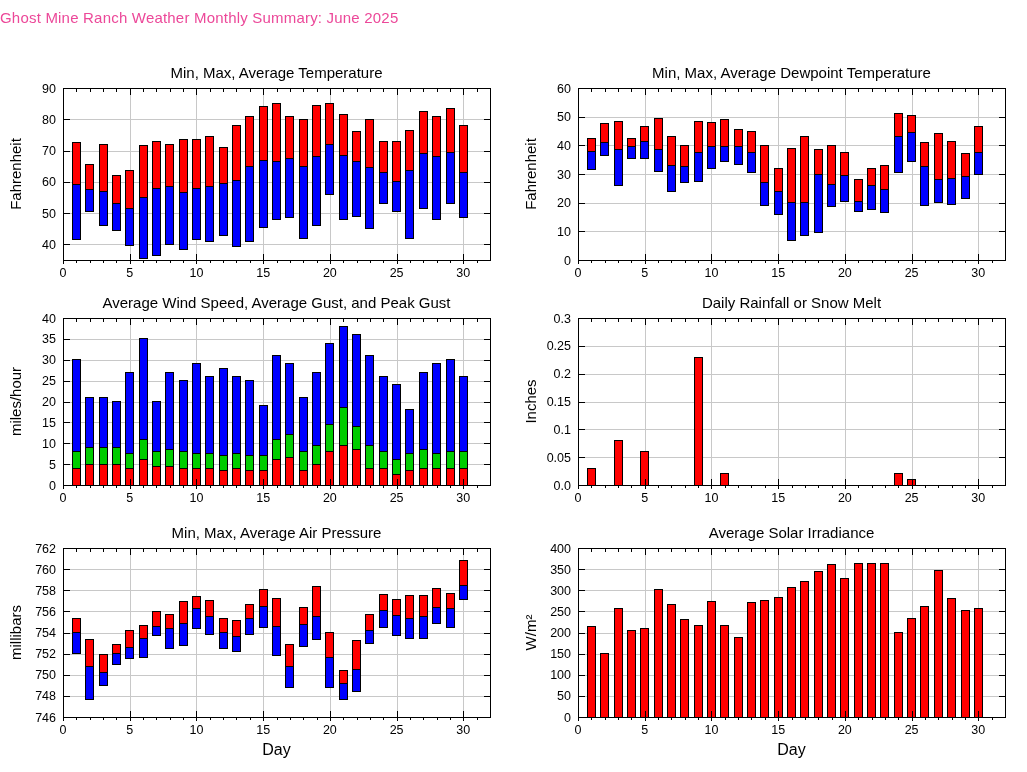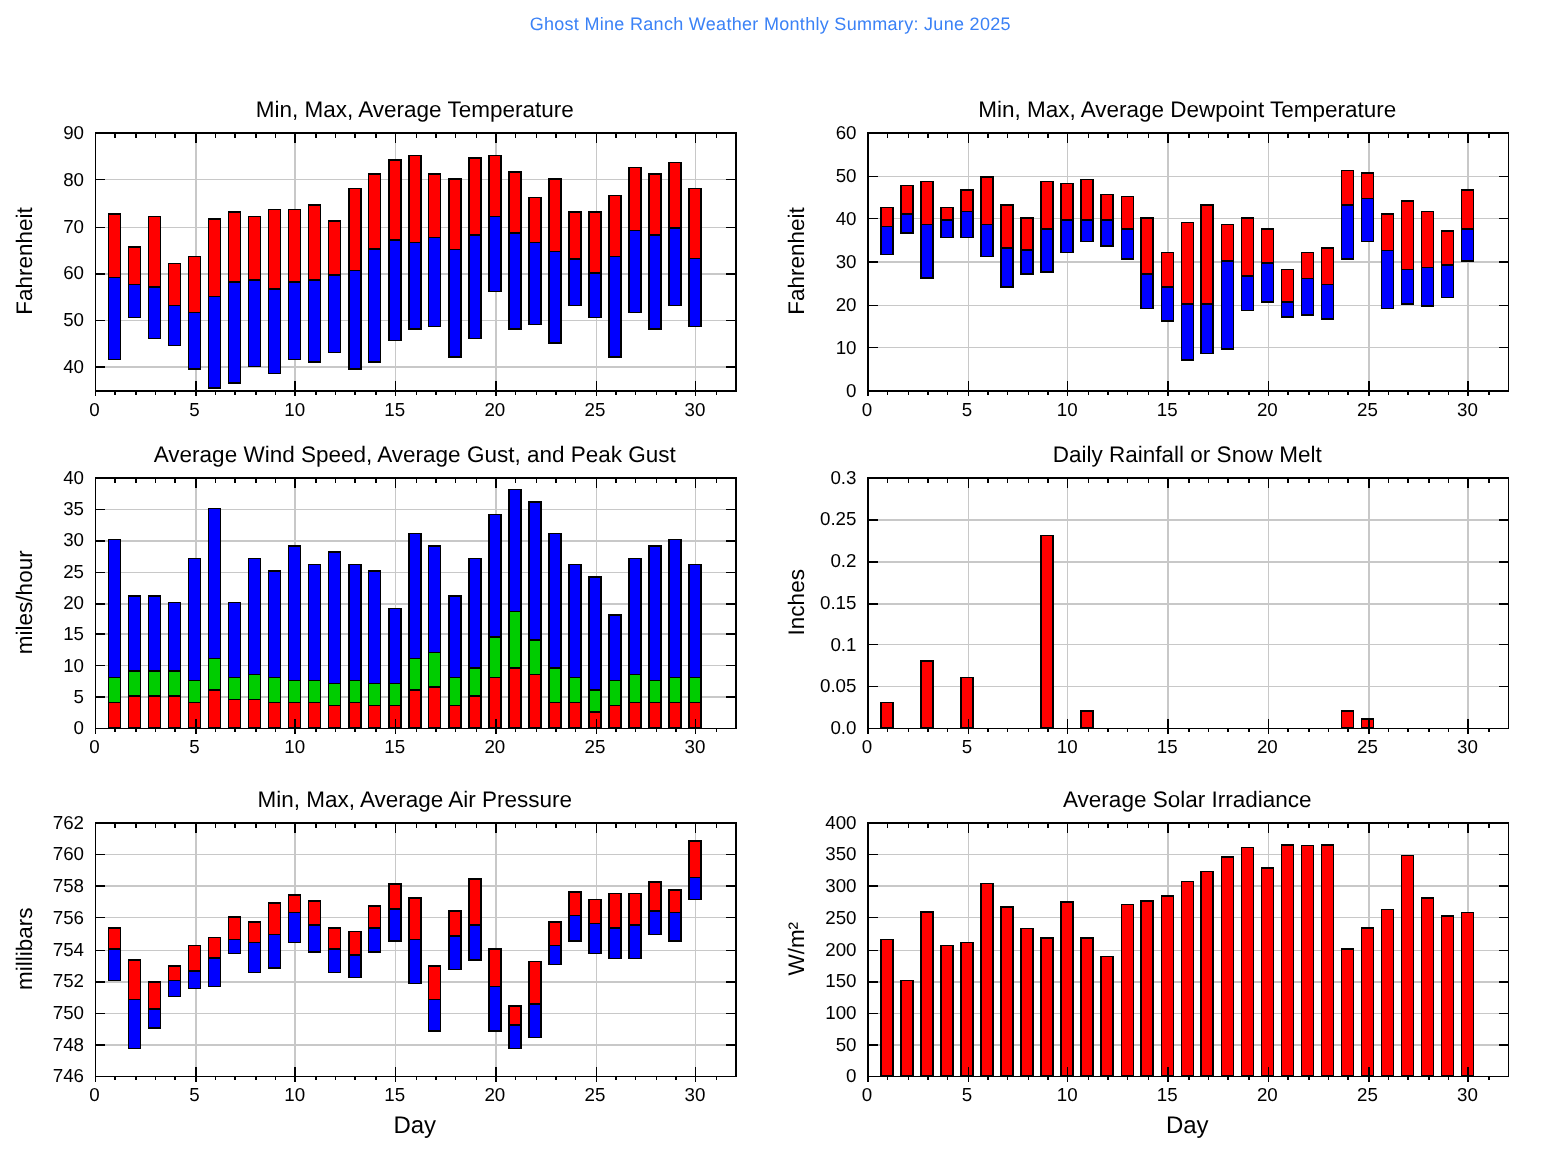--- a/index.html
+++ b/index.html
@@ -2,21 +2,21 @@
 <html><head>
 <meta charset="utf-8">
 <style>
   html,body { margin:0; padding:0; background:#ffffff; }
   .page {
     position:relative; width:1027px; height:772px; background:#ffffff;
     font-family:"Liberation Sans", sans-serif; overflow:hidden;
   }
   .main-title {
     position:absolute; top:9px; left:0; width:100%;
-    text-align:center; font-size:12px; color:#3b82f6; letter-spacing:0.2px;
+    text-align:left; font-size:15px; color:#ec4899; letter-spacing:0.2px;
   }
   svg.charts { position:absolute; top:0; left:0; }
   svg text { font-family:"Liberation Sans", sans-serif; fill:#000000; }
 </style>
 </head>
 <body>
 
 <div class="page">
   <div class="main-title">Ghost Mine Ranch Weather Monthly Summary: June 2025</div>
   <svg class="charts" id="charts-svg" width="1027" height="772" viewBox="0 0 1027 772">

